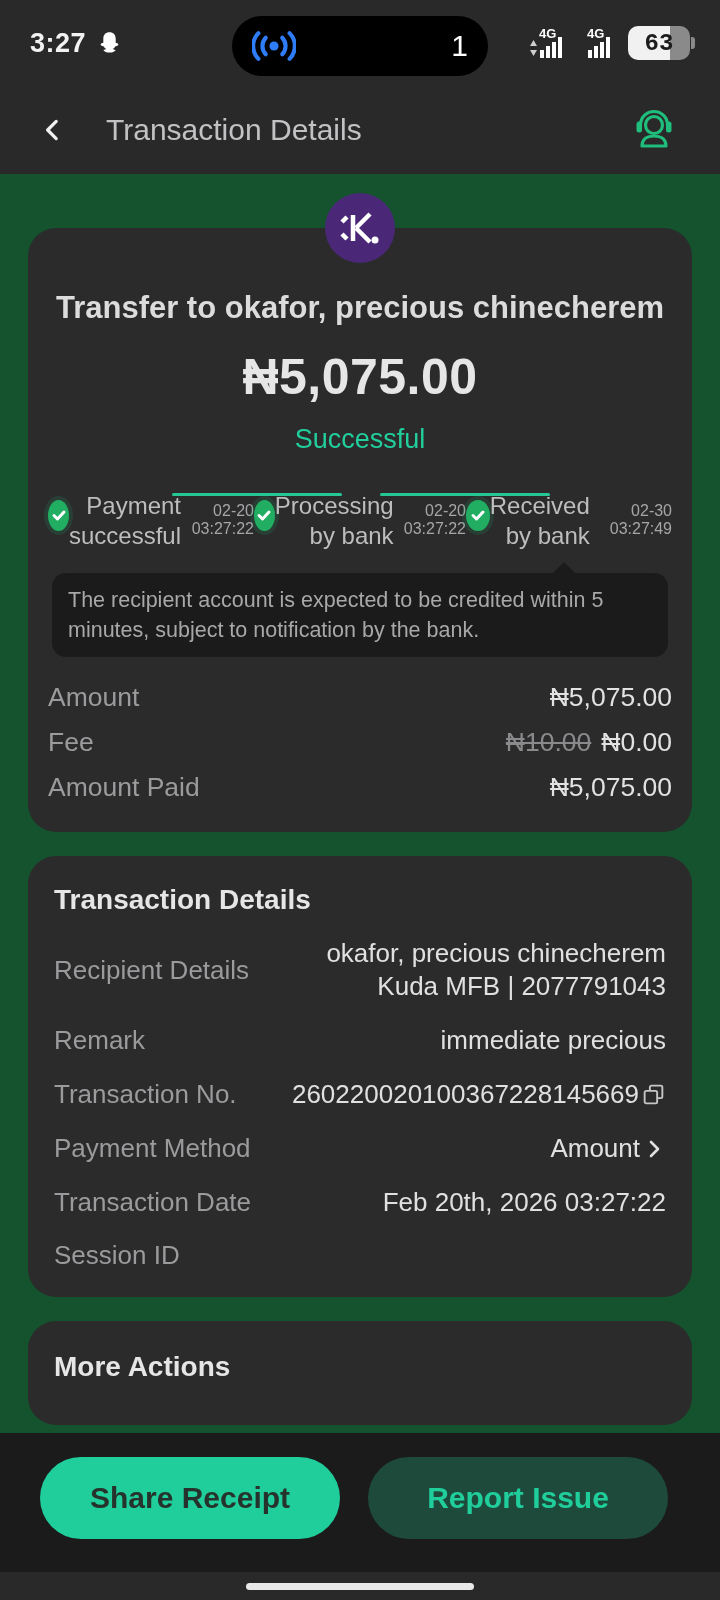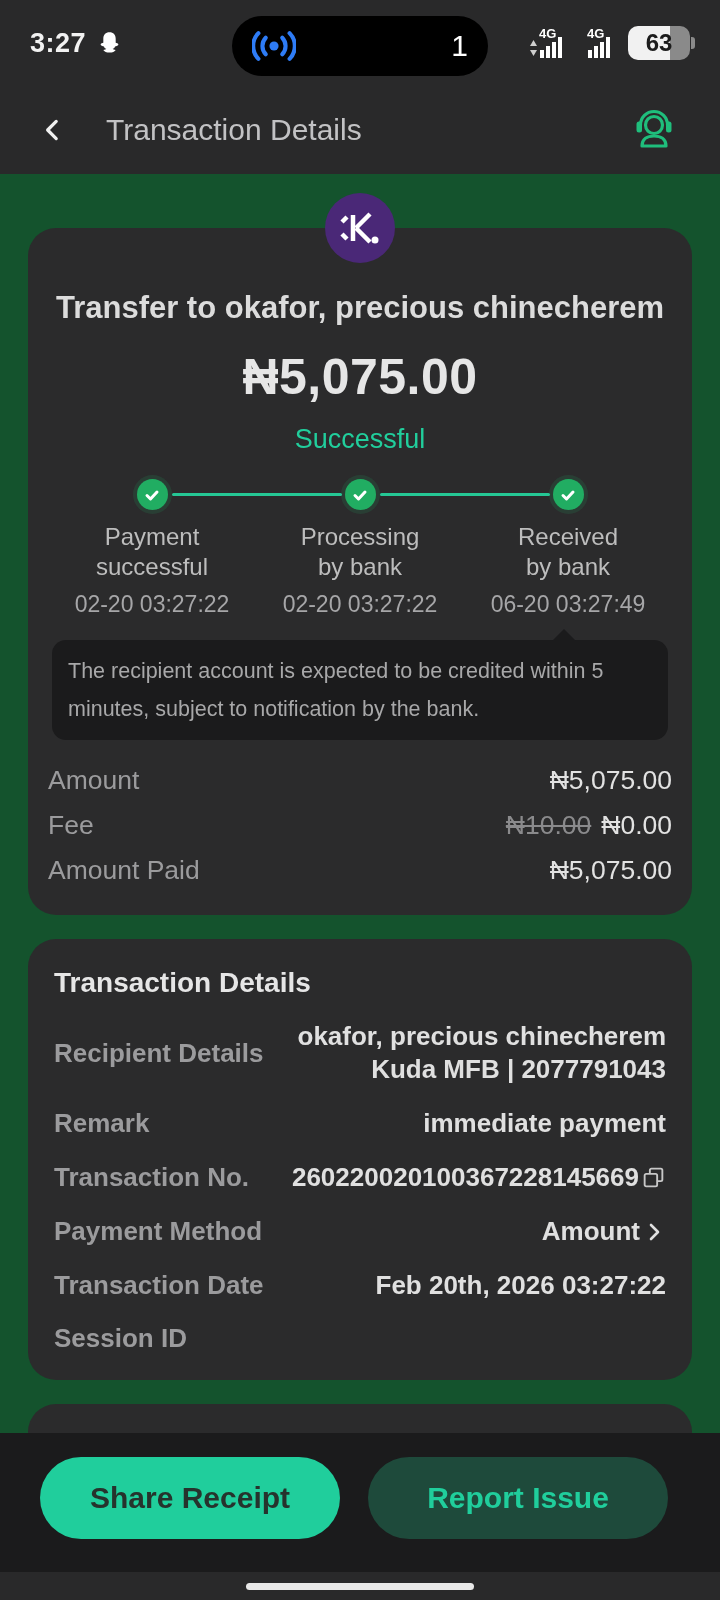--- a/index.html
+++ b/index.html
@@ -7,21 +7,21 @@
   body { font-family:"Liberation Sans","DejaVu Sans",sans-serif; }
   .screen { position:relative; width:720px; height:1600px; background:#14532d; overflow:hidden; color:#e4e4e4; margin:0 auto; }
 
   
   .status-bar { position:relative; height:86px; background:#29292a; display:flex; align-items:center; padding:0 30px; }
   .sb-left { display:flex; align-items:center; gap:10px; }
   .sb-time { font-size:27px; font-weight:bold; color:#f2f2f2; letter-spacing:.5px; }
   .camera-pill { position:absolute; left:232px; top:16px; width:256px; height:60px; border-radius:30px; background:#000; display:flex; align-items:center; justify-content:space-between; padding:0 20px; }
   .notif-count { color:#fff; font-size:30px; }
   .sb-right { margin-left:auto; display:flex; align-items:flex-end; gap:12px; }
-  .battery-wrap { position:relative; }
+  .battery-wrap { position:relative;font-family:Liberation Mono, monospace; }
   .battery { width:62px; height:34px; border-radius:10px; overflow:hidden; background:linear-gradient(90deg,#f1f1f1 0 68%,#8a8a8a 68% 100%); display:flex; align-items:center; justify-content:center; font-size:24px; font-weight:bold; color:#1c1c1c; }
   .battery-wrap::after { content:""; position:absolute; right:-5px; top:11px; width:4px; height:12px; border-radius:0 3px 3px 0; background:#8a8a8a; }
 
   
   .header { height:88px; background:#29292a; display:flex; align-items:center; padding:0 42px 0 38px; }
   .back-btn { width:34px; display:flex; align-items:center; cursor:pointer; }
   .header-title { margin-left:34px; font-size:30px; color:#c2c2c4; }
   .support-btn { margin-left:auto; display:flex; cursor:pointer; }
 
   
@@ -30,38 +30,38 @@
   .summary-title { font-size:31px; font-weight:bold; color:#dcdcdc; }
   .summary-amount { margin-top:22px; font-size:50px; font-weight:800; color:#e6e6e6; letter-spacing:.5px; }
   .summary-status { margin-top:18px; font-size:27px; color:#21ce9c; }
 
   .steps { position:relative; margin-top:24px; }
   .steps-lines { position:absolute; top:14px; left:0; right:0; height:3px; }
   .step-line { position:absolute; top:0; height:3px; background:#25c795; border-radius:2px; }
   .line-1 { left:124px; width:170px; }
   .line-2 { left:332px; width:170px; }
   .steps-row { display:flex; }
-  .step { flex:1; display:flex; flex-direction:column; align-items:center; }
+  .step { flex:1; display:flex; flex-direction:row; align-items:center;text-align:right; }
   .check-circle { width:31px; height:31px; border-radius:50%; background:#21ad62; display:flex; align-items:center; justify-content:center; box-shadow:0 0 0 4px rgba(33,173,98,.15); }
   .step-label { margin-top:12px; font-size:24px; color:#bdbdbd; line-height:30px; }
-  .step-time { margin-top:9px; font-size:23px; color:#a6a6a8; }
-
-  .notice { position:relative; margin:22px 4px 0; background:#1b1b1c; border-radius:14px; padding:12px 16px; text-align:left; font-size:21.5px; line-height:38px; color:#a8a8a9; }
+  .step-time { margin-top:9px; font-size:16px; color:#a6a6a8; }
+
+  .notice { position:relative; margin:22px 4px 0; background:#1b1b1c; border-radius:14px; padding:12px 16px; text-align:left; font-size:21.5px; line-height:30px; color:#a8a8a9; }
   .notice::before { content:""; position:absolute; top:-11px; left:500px; border-left:12px solid transparent; border-right:12px solid transparent; border-bottom:12px solid #1b1b1c; }
 
   .amount-rows { margin-top:18px; }
   .amount-row { display:flex; justify-content:space-between; align-items:center; height:45px; font-size:26.5px; }
   .row-label { color:#9b9b9d; }
   .row-value { color:#e2e2e2; }
   .fee-old { color:#8a8a8c; text-decoration:line-through; margin-right:10px; }
 
   
   .details-card { margin:24px 28px 0; background:#2b2b2c; border-radius:28px; padding:28px 26px 26px; }
   .card-heading { font-size:28px; font-weight:bold; color:#e6e6e6; }
-  .detail-row { display:flex; justify-content:space-between; align-items:center; gap:14px; margin-top:21px;font-weight:bold; }
+  .detail-row { display:flex; justify-content:space-between; align-items:center; gap:14px; margin-top:21px; }
   .detail-label { font-size:26px; color:#9b9b9d; white-space:nowrap; }
   .detail-value { font-size:26px; color:#e0e0e0; text-align:right; line-height:33px; display:flex; align-items:center; justify-content:flex-end; }
   .detail-value.multiline { display:block; }
   .copy-btn, .chev-btn { display:flex; align-items:center; margin-left:2px; cursor:pointer; }
 
   
   .more-card { margin:24px 28px 0; background:#2b2b2c; border-radius:28px; padding:30px 26px 0; height:104px; overflow:hidden; }
 
   
   .bottom-bar { position:absolute; left:0; right:0; bottom:28px; height:139px; background:#1b1b1c; z-index:5; display:flex; gap:28px; padding:24px 52px 0 40px; }
@@ -188,21 +188,21 @@
           <span class="step-label"><span>Processing</span><br><span>by bank</span></span>
           <span class="step-time">02-20 03:27:22</span>
         </div>
         <div class="step">
           <span class="check-circle">
             <svg viewBox="0 0 20 20" width="20" height="20" fill="none" stroke="#fff" stroke-width="3" stroke-linecap="round" stroke-linejoin="round">
                 <polyline points="5,10.5 8.5,14 15,7"></polyline>
               </svg>
           </span>
           <span class="step-label"><span>Received</span><br><span>by bank</span></span>
-          <span class="step-time">06-20 03:27:49</span>
+          <span class="step-time">02-30 03:27:49</span>
         </div>
       </div>
     </div>
 
     <div class="notice">The recipient account is expected to be credited within 5 minutes, subject to notification by the bank.</div>
 
     <div class="amount-rows">
       <div class="amount-row">
         <span class="row-label">Amount</span>
         <span class="row-value">₦5,075.00</span>
@@ -226,21 +226,21 @@
     <div class="detail-row">
       <span class="detail-label">Recipient Details</span>
       <span class="detail-value multiline">
         <span style="display:block;">okafor, precious chinecherem</span>
         <span style="display:block;">Kuda MFB | 2077791043</span>
       </span>
     </div>
 
     <div class="detail-row">
       <span class="detail-label">Remark</span>
-      <span class="detail-value">immediate payment</span>
+      <span class="detail-value">immediate precious</span>
     </div>
 
     <div class="detail-row">
       <span class="detail-label">Transaction No.</span>
       <span class="detail-value">
         <span>260220020100367228145669</span>
         <span class="copy-btn">
           <span style="display:flex;">
             <svg viewBox="0 0 24 24" width="25" height="25" fill="none" stroke="#c7c7c7" stroke-width="1.8">
                 <rect x="8.5" y="3.5" width="12" height="12" rx="1.5"></rect>

